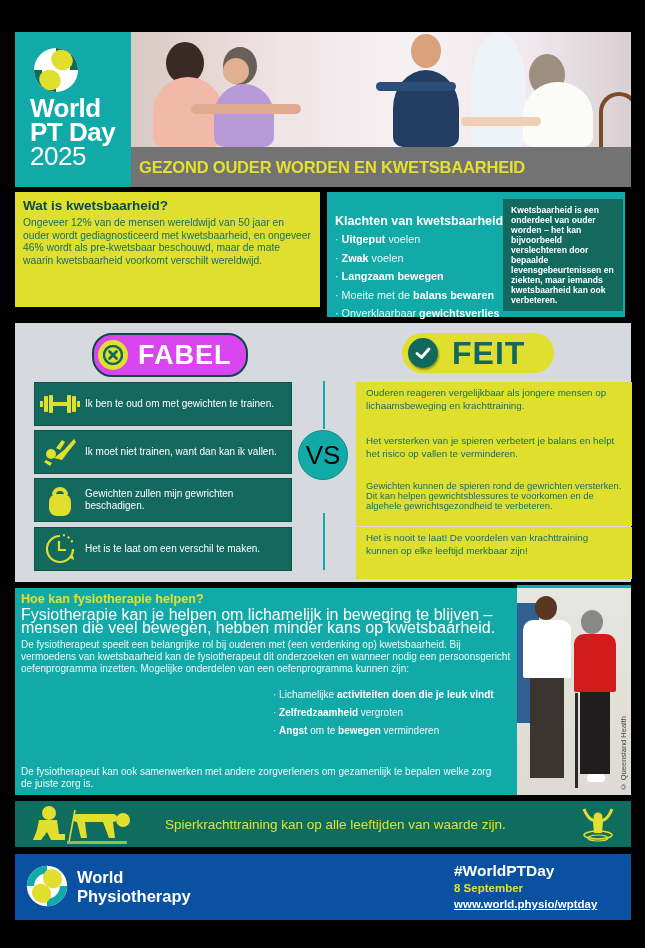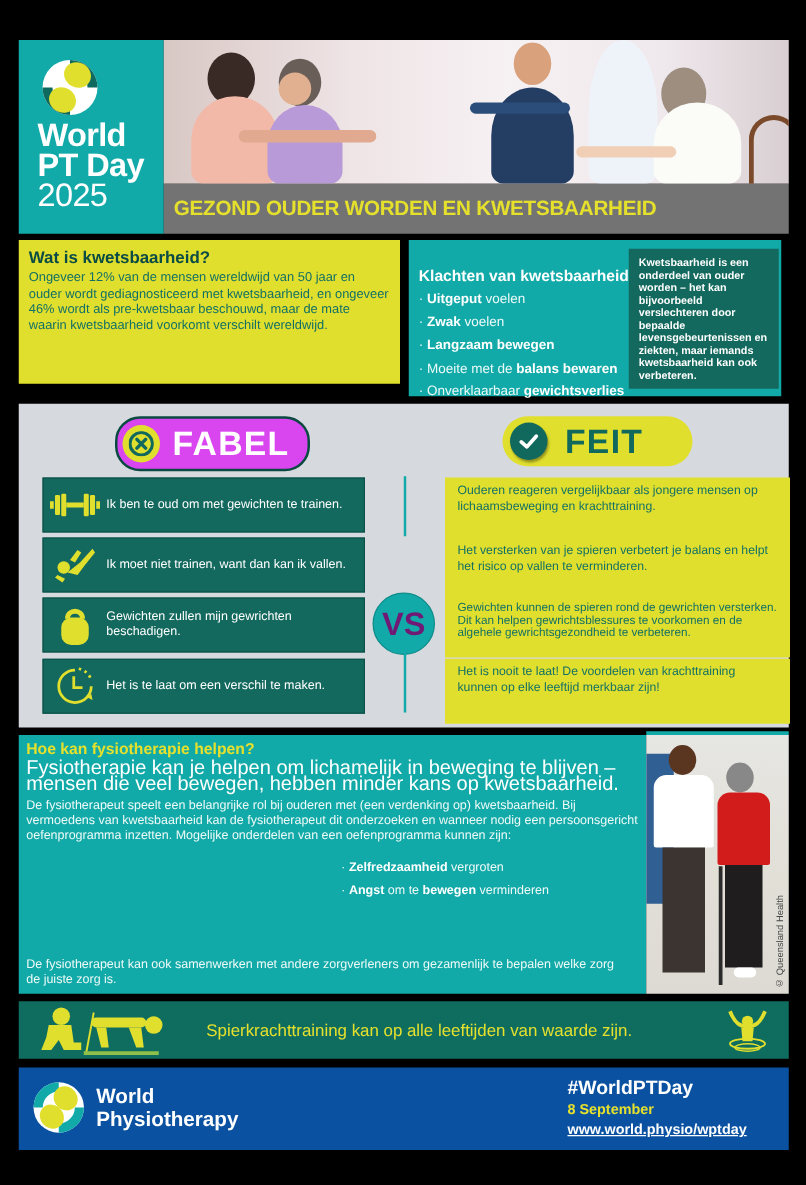--- a/index.html
+++ b/index.html
@@ -33,29 +33,29 @@
   #klachten-note { left:503px; top:199px; width:120px; height:112px; background:#13695e; color:#fff; font-size:8.6px; font-weight:bold; line-height:10px; padding:6px 8px; }
 
   
   #myth-section { left:15px; top:323px; width:616px; height:259px; background:#d6d9dd; }
   .pill { position:absolute; height:40px; border-radius:20px; display:flex; align-items:center; }
   #fabel-pill { left:92px; top:333px; width:152px; background:#d946ef; border:2px solid #0a4a42; }
   #fabel-pill .circle { width:30px; height:30px; border-radius:50%; background:#e1df2d; margin-left:4px; display:flex; align-items:center; justify-content:center; }
   #fabel-pill .label { color:#fff; font-weight:bold; font-size:27px; margin-left:10px; letter-spacing:1px; }
   #feit-pill { left:402px; top:333px; width:152px; background:#e1df2d; }
   #feit-pill .circle { width:30px; height:30px; border-radius:50%; background:#11695e; margin-left:6px; display:flex; align-items:center; justify-content:center; box-shadow:1px 2px 2px rgba(0,0,0,0.35); }
-  #feit-pill .label { color:#11695e; font-weight:bold; font-size:27px; margin-left:14px; letter-spacing:1px; }
+  #feit-pill .label { color:#11695e; font-weight:bold; font-size:32px; margin-left:14px; letter-spacing:1px; }
 
   .myth-card { position:absolute; left:34px; width:256px; height:42px; background:#13695e; border:1px solid #0d5249; display:flex; align-items:center; color:#fff; font-size:10px; line-height:12.5px; }
   .myth-card .ic { width:50px; display:flex; justify-content:center; align-items:center; flex-shrink:0; }
   .fact-card { position:absolute; left:356px; width:256px; height:42px; background:#e1df2d; color:#137064; font-size:9.8px; line-height:12.5px; padding:5px 10px; }
 
   #vs-line-top { left:323px; top:381px; width:2px; height:48px; background:#12aaa8; }
   #vs-line-bottom { left:323px; top:513px; width:2px; height:57px; background:#12aaa8; }
-  #vs-circle { left:298px; top:474px; width:50px; height:50px; border-radius:50%; background:#12aaa8; color:#701a75; font-weight:bold; font-size:26px; display:flex; align-items:center; justify-content:center; border:1px solid #0c8c8a; }
+  #vs-circle { left:298px; top:430px; width:50px; height:50px; border-radius:50%; background:#12aaa8; color:#000000; font-weight:normal; font-size:26px; display:flex; align-items:center; justify-content:center; border:1px solid #0c8c8a; }
 
   
   #hoe-section { left:15px; top:588px; width:502px; height:207px; background:#12aaa8; color:#fff; padding:4px 6px; }
   #hoe-section h2 { margin:0 0 3px 0; font-size:12.6px; font-weight:bold; color:#e5e02c; }
   #hoe-lead { font-size:16px; font-weight:normal; line-height:12.5px; margin:0 0 5px 0; }
   #hoe-body { font-size:10px; line-height:12px; margin:0; color:#eefaf8; }
   .hoe-list { position:absolute; list-style:none; margin:0; padding:0; font-size:10px; line-height:12px; color:#eefaf8; }
   .hoe-list li { margin-bottom:6px; }
   .hoe-list li b { color:#fff; }
   #hoe-list-left { left:6px; top:101px; width:240px; }
@@ -208,20 +208,21 @@
 <div class="fact-card" style="top:382px;">Ouderen reageren vergelijkbaar als jongere mensen op lichaamsbeweging en krachttraining.</div>
 <div class="fact-card" style="top:430px;">Het versterken van je spieren verbetert je balans en helpt het risico op vallen te verminderen.</div>
 <div class="fact-card" style="top:478px;height:42px;font-size:9.4px;line-height:10px;padding:3px 10px;">Gewichten kunnen de spieren rond de gewrichten versterken. Dit kan helpen gewrichtsblessures te voorkomen en de algehele gewrichtsgezondheid te verbeteren.</div>
 <div class="fact-card" style="top:527px;">Het is nooit te laat! De voordelen van krachttraining kunnen op elke leeftijd merkbaar zijn!</div>
 
 <div class="abs" id="hoe-section">
   <h2>Hoe kan fysiotherapie helpen?</h2>
   <p id="hoe-lead">Fysiotherapie kan je helpen om lichamelijk in beweging te blijven – mensen die veel bewegen, hebben minder kans op kwetsbaarheid.</p>
   <p id="hoe-body">De fysiotherapeut speelt een belangrijke rol bij ouderen met (een verdenking op) kwetsbaarheid. Bij vermoedens van kwetsbaarheid kan de fysiotherapeut dit onderzoeken en wanneer nodig een persoonsgericht oefenprogramma inzetten. Mogelijke onderdelen van een oefenprogramma kunnen zijn:</p>
   <ul class="hoe-list" id="hoe-list-right">
+    <li>· <span>Lichamelijke </span><b>activiteiten doen die je leuk vindt</b><span></span></li>
     <li>· <span></span><b>Zelfredzaamheid</b><span> vergroten</span></li>
     <li>· <span></span><b>Angst</b><span> om te </span><b>bewegen</b><span> verminderen</span></li>
   </ul>
   <div id="hoe-footer">De fysiotherapeut kan ook samenwerken met andere zorgverleners om gezamenlijk te bepalen welke zorg de juiste zorg is.</div>
 </div>
 
 <div class="abs" id="physio-photo">
   <div style="position:absolute;left:0;top:15px;width:22px;height:120px;background:#2f5f93;"></div>
   <div style="position:absolute;left:18px;top:8px;width:22px;height:24px;border-radius:50%;background:#5a3520;"></div>
   <div style="position:absolute;left:6px;top:32px;width:48px;height:58px;background:#fff;border-radius:10px 10px 2px 2px;"></div>

